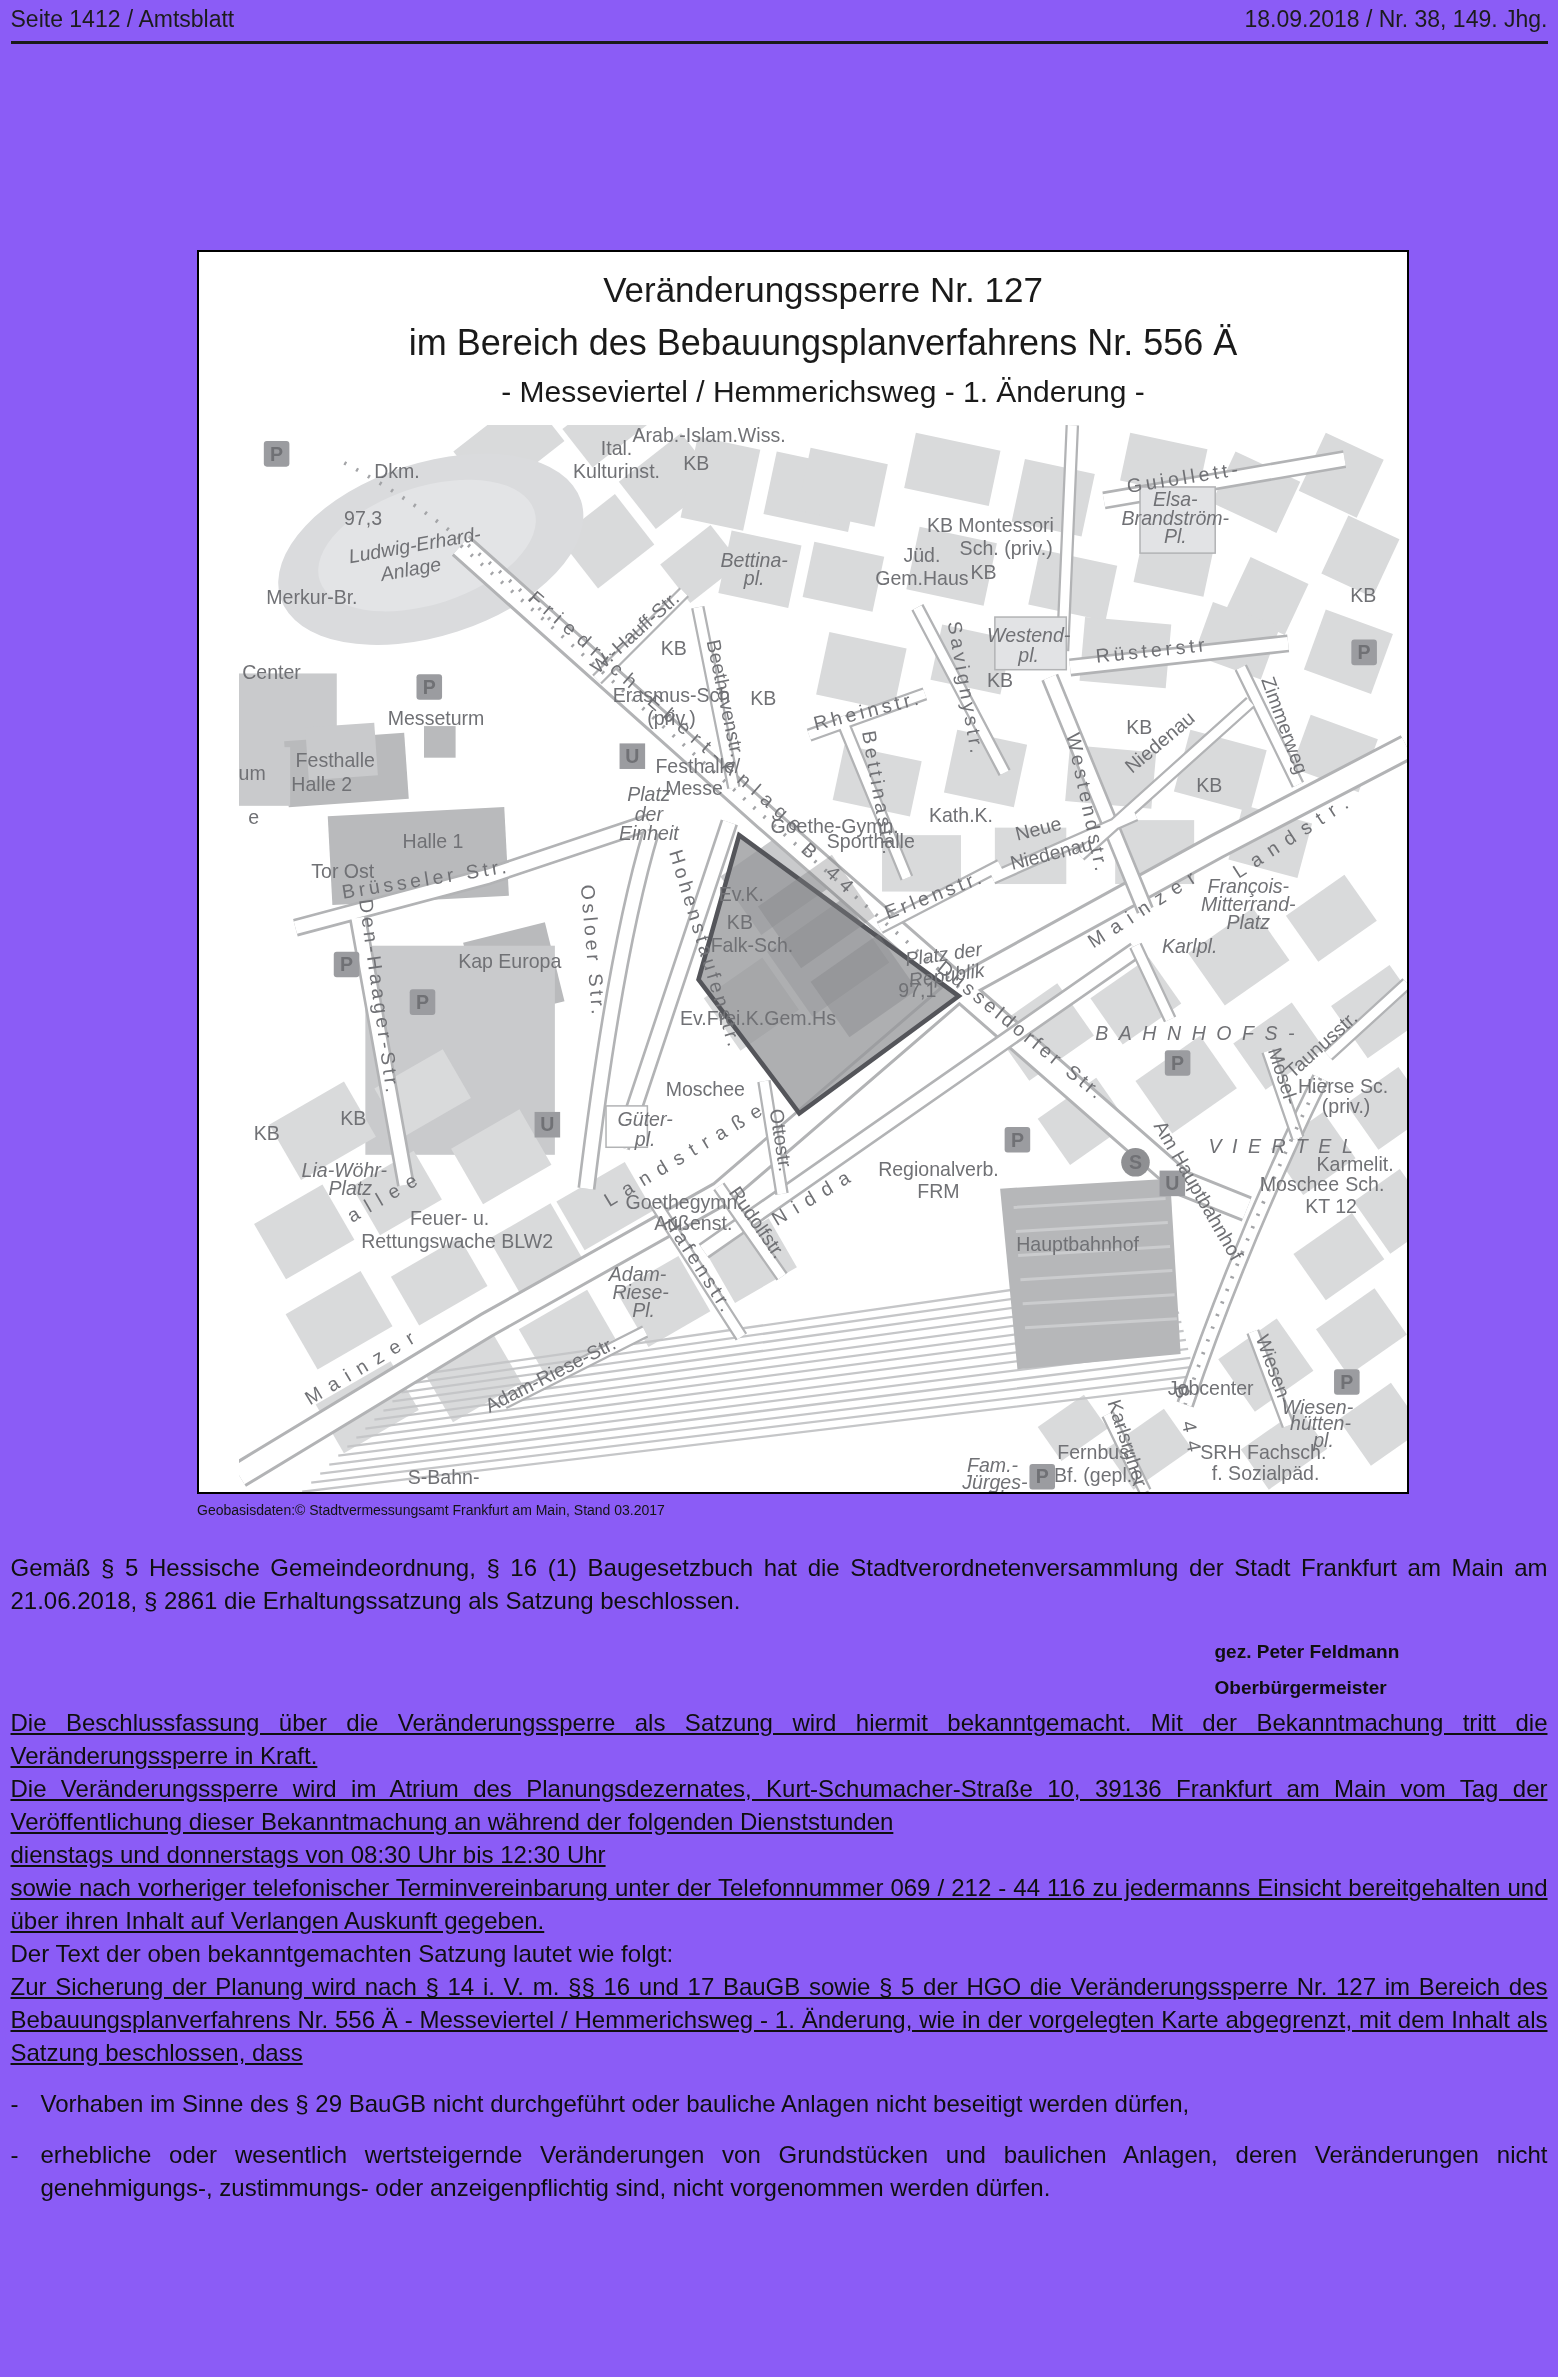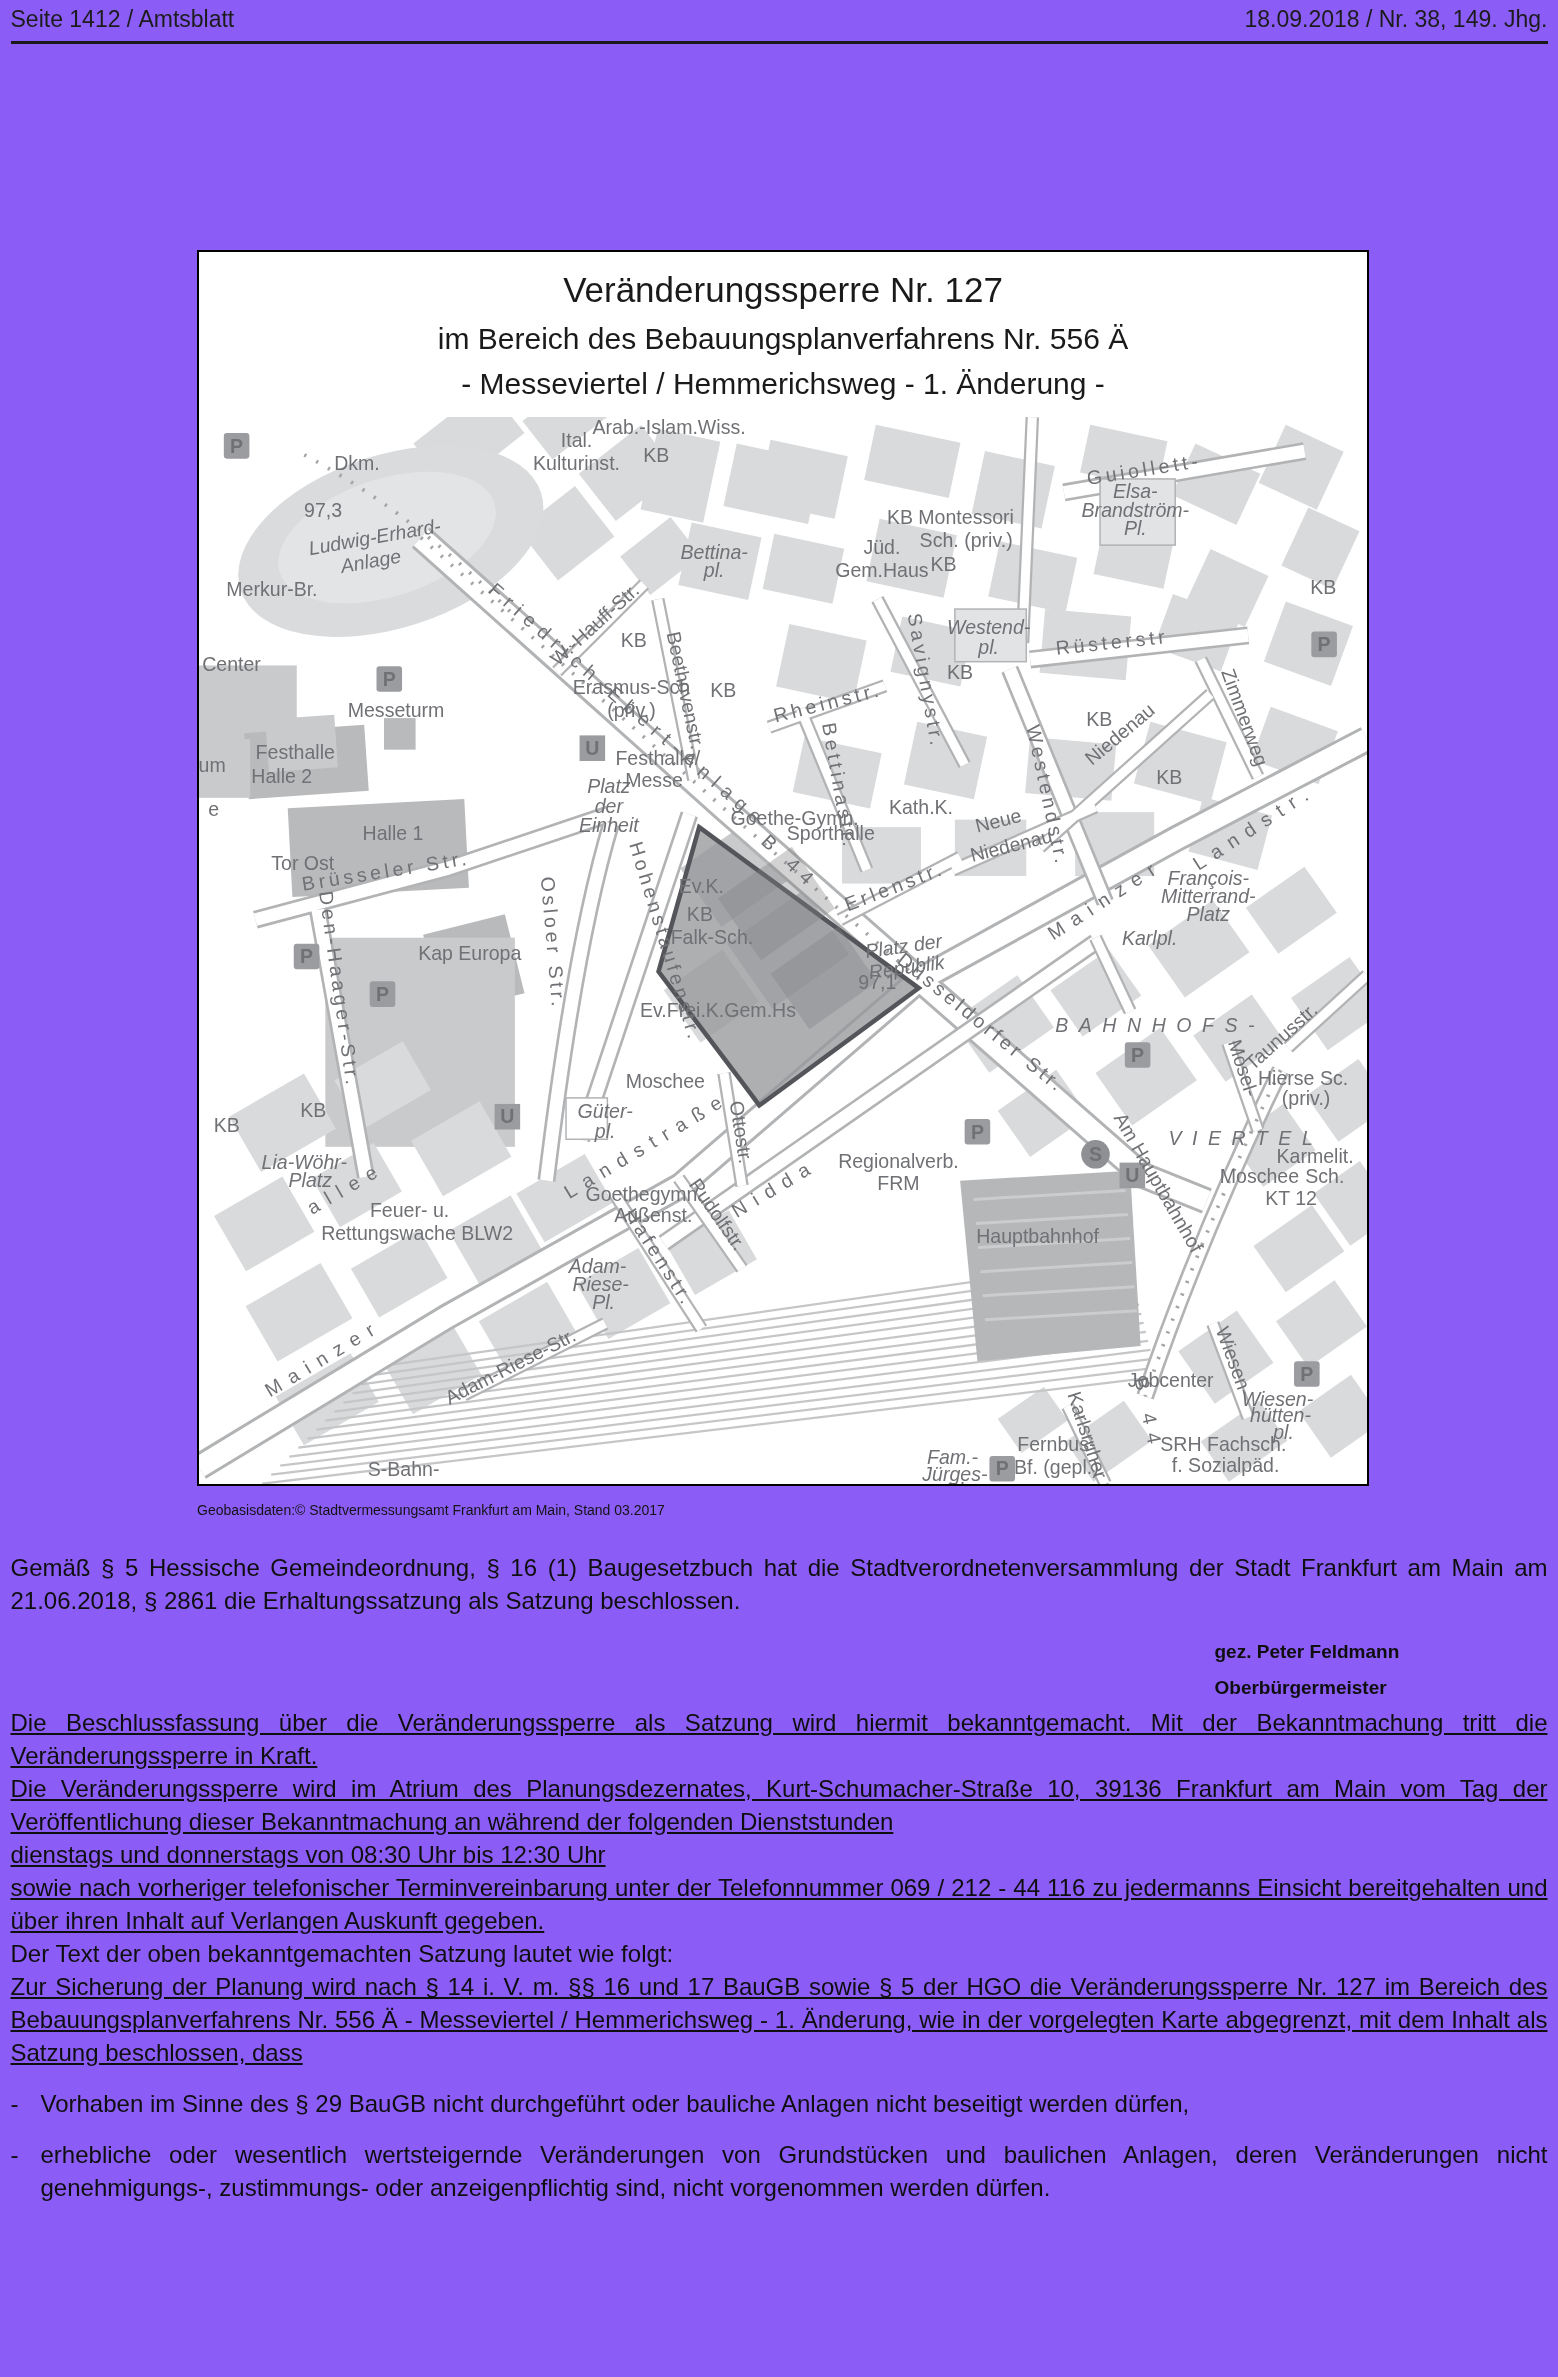--- a/index.html
+++ b/index.html
@@ -4,24 +4,24 @@
 <style>
   html,body{margin:0;padding:0;background:#e8e8e8;}
   .page{position:relative;width:1558px;height:2377px;background:#8b5cf6;overflow:hidden;
         font-family:"Liberation Sans",sans-serif;color:#111;}
   .hdr{position:absolute;top:6px;left:10.5px;right:10.5px;display:flex;justify-content:space-between;
        font-size:23px;color:#1c1c1c;}
   .rule{position:absolute;top:41px;left:10.5px;right:10.5px;height:3px;background:#1a1a1a;}
   .banner{position:absolute;top:109px;left:12.8px;width:1533px;height:114px;background:#c5c6c8;
           display:flex;align-items:center;justify-content:center;}
   .banner h1{margin:0;font-size:42px;font-weight:bold;color:#161616;letter-spacing:0.4px;}
-  .mapbox{position:absolute;top:250px;left:197px;width:1168px;border:2.3px solid #000;background:#fff;}
+  .mapbox{position:absolute;top:250px;left:197px;width:1168px;border:2.3px solid #000;background:#fff;padding-left:40px;}
   .maptitle{padding:18px 7.5px 12px;text-align:center;color:#1a1a1a;}
   .mt1{font-size:35px;margin:0 0 12px;}
-  .mt2{font-size:30px;margin:0 0 10.5px;}
+  .mt2{font-size:36px;margin:0 0 10.5px;}
   .mt3{font-size:30px;margin:0 0 4.5px;}
   svg.map{display:block;width:1168px;height:1067px;background:#fff;}
   .caption{position:absolute;top:1502px;left:197px;font-size:14px;color:#141414;}
   .bodytxt{position:absolute;top:1551px;left:10.5px;width:1537px;font-size:24px;line-height:33px;color:#0f0f0f;}
   .bodytxt p{margin:0;}
   p.just{text-align:justify;}
   .gap{margin-top:18px;text-decoration:underline;}
   .gap2{margin-top:33px;}
   .sig{margin-top:16.6px;margin-left:1204px;font-weight:bold;line-height:36px;font-size:19px;}
   .bullet{display:flex;margin-top:18px;}

